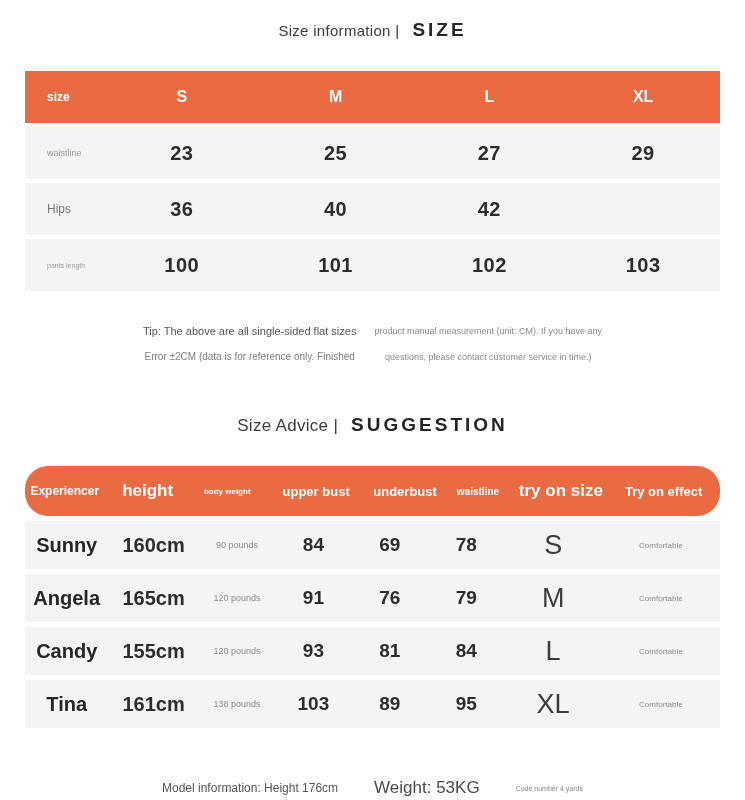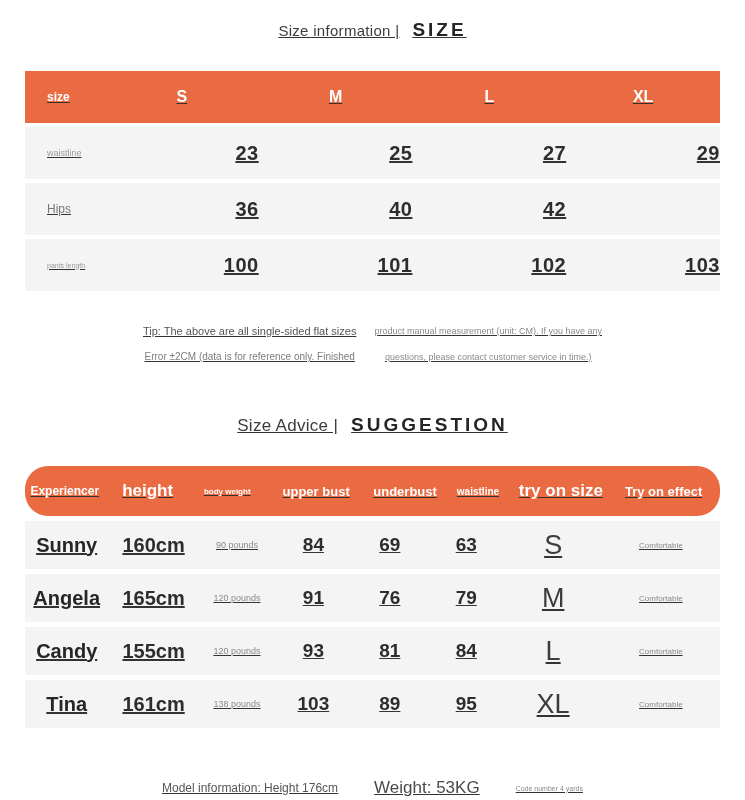--- a/index.html
+++ b/index.html
@@ -1,21 +1,21 @@
 <!DOCTYPE html>
 <html><head>
 <meta charset="utf-8">
 <style>
   * { margin:0; padding:0; box-sizing:border-box; }
   html,body { background:#ffffff; }
   body {
     width:745px; height:800px; overflow:hidden;
     font-family:"Liberation Sans", sans-serif; color:#333;
   }
-  .page { width:745px; height:800px; position:relative;text-decoration:underline; }
+  .page { width:745px; height:800px; position:relative; }
 
   
   .sec-title { display:flex; justify-content:center; align-items:baseline; gap:13px; }
   .sec-title .plain  { font-size:15px; color:#3c3c3c; letter-spacing:0.3px; }
   .sec-title .strong { font-size:19px; font-weight:700; letter-spacing:3px; color:#262626; }
   .size-title   { padding-top:19px; }
   .advice-title { margin-top:44px; }
   .advice-title .plain { font-size:17px; }
 
   
@@ -23,21 +23,21 @@
   .trow { display:flex; align-items:center; background:#F4F4F5; margin-top:4px; }
   .trow.header { background:#EA6A42; color:#ffffff; margin-top:0; }
 
   
   .t1 { margin-top:30px; }
   .t1 .trow { height:52px; }
   .t1-label { width:11.5%; padding-left:22px; }
   .t1-cell  { width:22.125%; text-align:center; }
   .t1 .header .t1-label { font-size:12px; font-weight:700; }
   .t1 .header .t1-cell  { font-size:16px; font-weight:700; }
-  .t1 .t1-num { font-size:20px; font-weight:700; color:#2d2d2d; letter-spacing:0.5px;text-align:right; }
+  .t1 .t1-num { font-size:20px; font-weight:700; color:#2d2d2d; letter-spacing:0.5px; }
   .t1 .r1 .t1-label { font-size:9px;  color:#9a9a9a; }
   .t1 .r2 .t1-label { font-size:12px; color:#777777; }
   .t1 .r3 .t1-label { font-size:7px;  color:#9a9a9a; }
 
   
   .tip { display:flex; justify-content:center; gap:18px; margin-top:27px; }
   .tip-col { text-align:center; }
   .tip-col div { line-height:26px; }
   .tip-left  .l1 { font-size:11px;   color:#555555; }
   .tip-left  .l2 { font-size:10px;  color:#7d7d7d; }
@@ -137,21 +137,21 @@
       <div class="c c6">waistline</div>
       <div class="c c7">try on size</div>
       <div class="c c8">Try on effect</div>
     </div>
     <div class="trow body">
       <div class="c c1">Sunny</div>
       <div class="c c2">160cm</div>
       <div class="c c3">90 pounds</div>
       <div class="c c4">84</div>
       <div class="c c5">69</div>
-      <div class="c c6">63</div>
+      <div class="c c6">78</div>
       <div class="c c7">S</div>
       <div class="c c8">Comfortable</div>
     </div>
     <div class="trow body">
       <div class="c c1">Angela</div>
       <div class="c c2">165cm</div>
       <div class="c c3">120 pounds</div>
       <div class="c c4">91</div>
       <div class="c c5">76</div>
       <div class="c c6">79</div>

